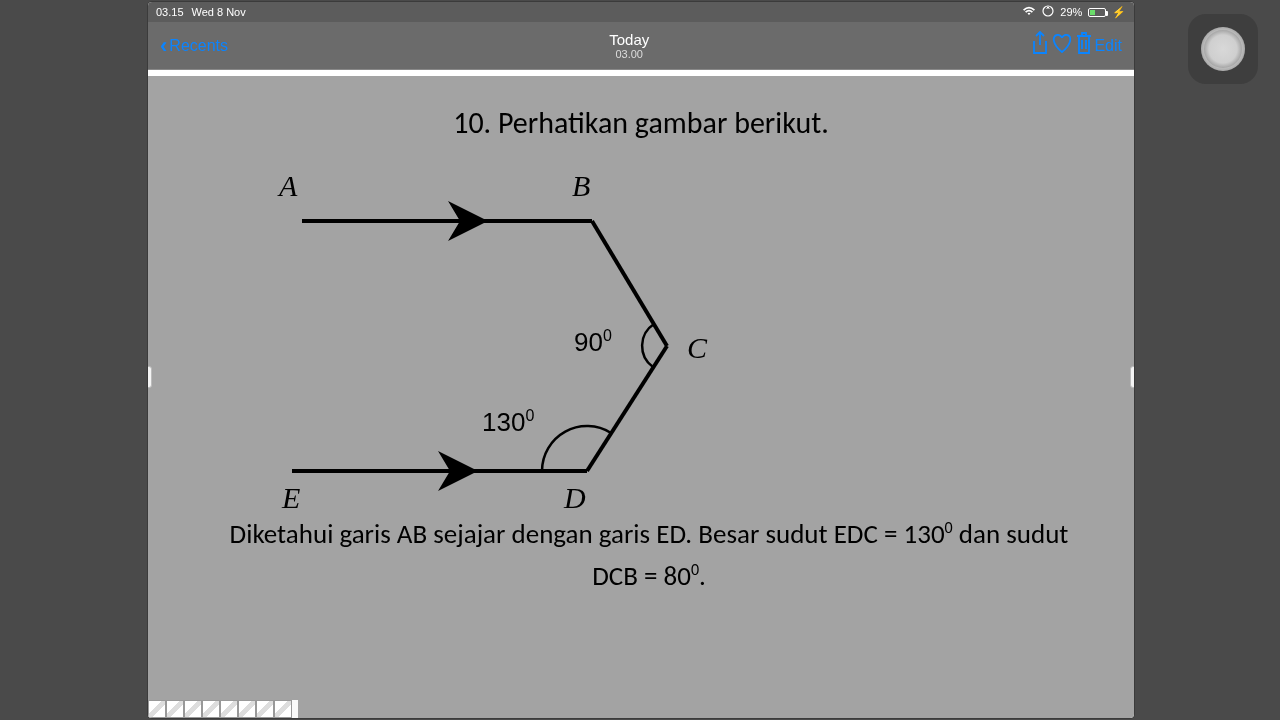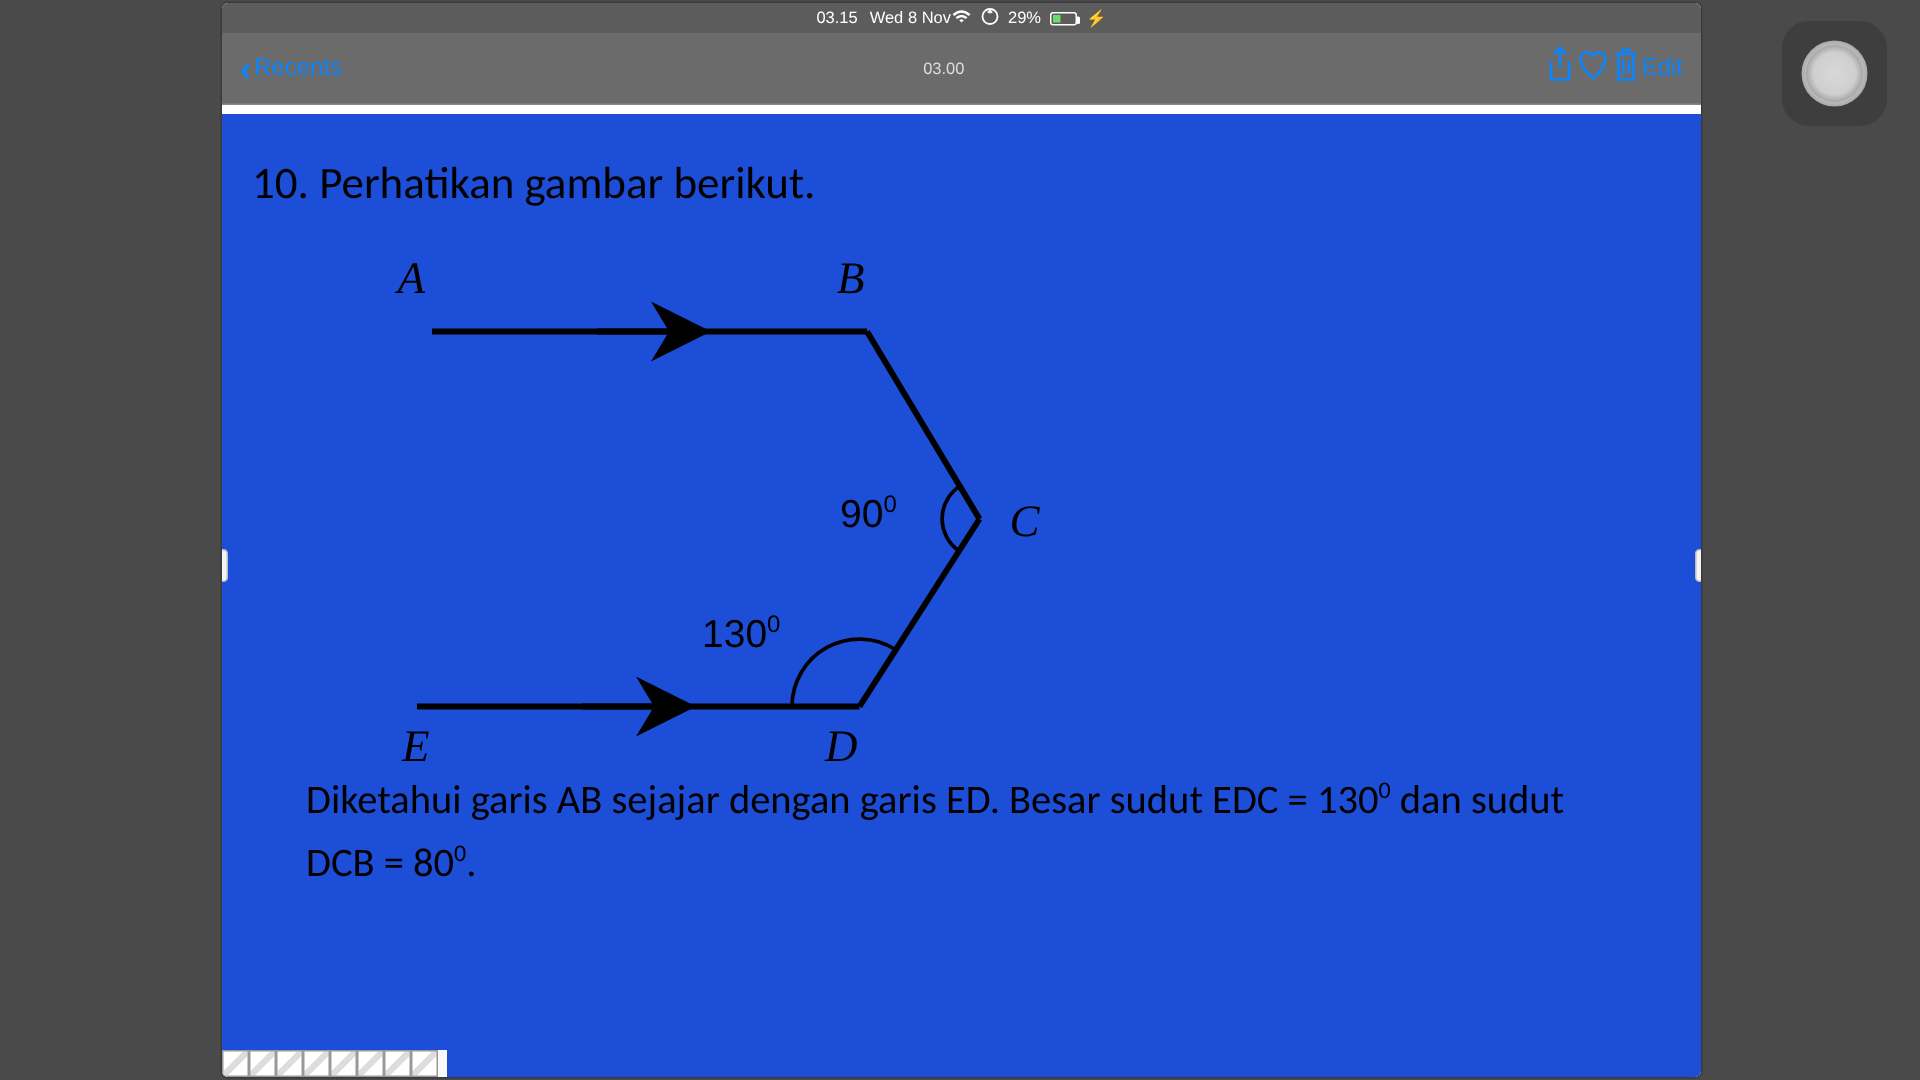--- a/index.html
+++ b/index.html
@@ -1,31 +1,31 @@
 <!DOCTYPE html>
 <html><head>
 <meta charset="utf-8">
 <style>
   * { margin:0; padding:0; box-sizing:border-box; }
   html,body { width:1280px; height:720px; background:#4a4a4a; font-family:-apple-system, Helvetica, Arial, sans-serif; overflow:hidden; }
   .app-frame { position:absolute; left:148px; top:2px; width:986px; height:716px; background:#fff; border-radius:4px; overflow:hidden; box-shadow:0 0 0 1px rgba(0,0,0,.2); }
-  .status-bar { height:20px; background:#5c5c5c; color:#fff; font-size:11px; display:flex; align-items:center; padding:0 8px; justify-content:center; }
+  .status-bar { height:20px; background:#5c5c5c; color:#fff; font-size:11px; display:flex; align-items:center; padding:0 8px; justify-content:space-between; }
   .status-left { display:flex; gap:8px; }
   .status-right { display:flex; gap:6px; align-items:center; }
   .battery { width:18px; height:9px; border:1px solid #fff; border-radius:2px; position:relative; display:inline-block; }
   .battery::after { content:""; position:absolute; right:-3px; top:2px; width:2px; height:5px; background:#fff; border-radius:0 1px 1px 0; }
   .battery-fill { position:absolute; left:1px; top:1px; bottom:1px; width:30%; background:#6bdc6b; }
   .nav-bar { height:48px; background:#6b6b6b; display:flex; align-items:center; padding:0 12px; color:#0a84ff; font-size:16px; border-bottom:1px solid #888; }
   .nav-back { display:flex; align-items:center; gap:2px; cursor:pointer; }
   .nav-center { flex:1; text-align:center; color:#fff; }
   .nav-title { font-size:15px; }
   .nav-sub { font-size:11px; color:#ddd; }
   .nav-right { display:flex; align-items:center; }
   .nav-icon { color:#0a84ff; font-size:20px; cursor:pointer; }
-  .content { position:absolute; left:0; right:0; top:74px; bottom:0; background:#1d4ed8; padding:28px 20px; }
+  .content { position:absolute; left:0; right:0; top:74px; bottom:0; background:#a3a3a3; padding:28px 34px;text-align:center; }
   .q-head { font-family:"Segoe UI", Calibri, Arial, sans-serif; font-size:30px; }
   .diagram { position:relative; width:560px; height:380px; margin-left:60px; }
   .diagram svg { position:absolute; left:0; top:0; }
   .lbl { position:absolute; font-family:"Times New Roman", serif; font-style:italic; font-size:30px; }
   .angle-lbl { position:absolute; font-family:"Segoe UI", Arial, sans-serif; font-size:26px; font-style:normal; }
   .sup { font-size:16px; vertical-align:super; }
   .problem-text { font-family:"Segoe UI", Calibri, Arial, sans-serif; font-size:27px; line-height:1.55; margin-left:36px; margin-right:20px; margin-top:-8px; }
   .side-handle { position:absolute; top:364px; width:8px; height:22px; background:#f4f4f4; border:1px solid #bbb; border-radius:3px; }
   .side-handle.left { left:-4px; }
   .side-handle.right { right:-4px; }
@@ -62,20 +62,21 @@
       <span style="color:#fff;">⚡</span>
     </div>
   </div>
 
   <div class="nav-bar">
     <div class="nav-back">
       <span style="font-size:22px;font-weight:bold;">‹</span>
       <span>Recents</span>
     </div>
     <div class="nav-center">
+      <div class="nav-title">Today</div>
       <div class="nav-sub">03.00</div>
     </div>
     <div class="nav-right">
       <span class="nav-icon">
         <svg width="20" height="24" viewBox="0 0 20 24" fill="none" stroke="#0a84ff" stroke-width="1.8">
             <path d="M10 1 L10 14 M6 5 L10 1 L14 5 M4 10 L4 22 L16 22 L16 10"></path>
           </svg>
       </span>
       <span class="nav-icon">
         <svg width="24" height="22" viewBox="0 0 24 22" fill="none" stroke="#0a84ff" stroke-width="1.8">

